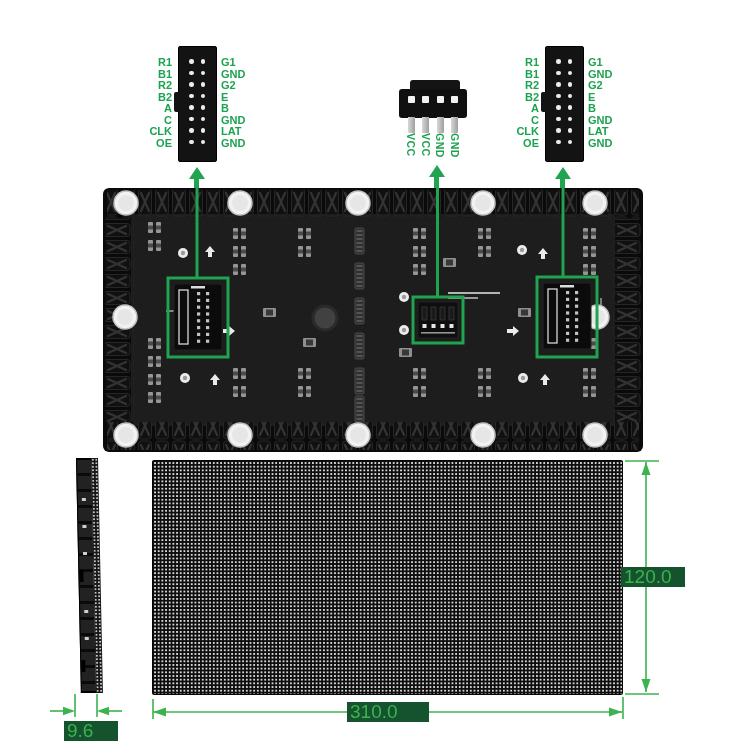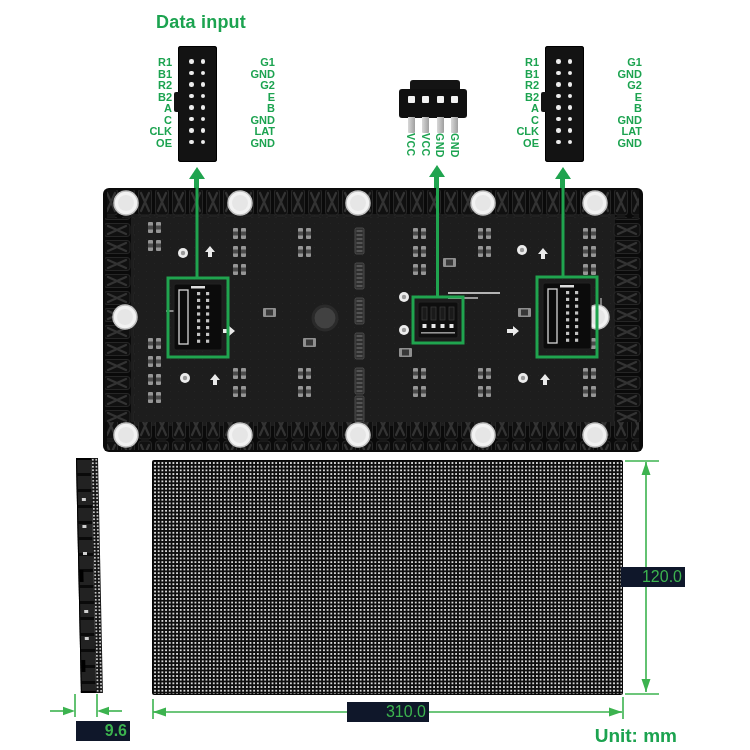--- a/index.html
+++ b/index.html
@@ -15,21 +15,21 @@
   .sec-title{font-size:18px;font-weight:700;color:var(--green);text-align:center;letter-spacing:.2px;}
   
   .idc{background:#131313;border-radius:3px;box-shadow:inset 0 0 0 1px #000;}
   .idc .notch{position:absolute;left:-4px;top:46px;width:5px;height:20px;background:#131313;border-radius:2px 0 0 2px;}
   .idc .dotcol{position:absolute;left:11px;top:13px;display:flex;flex-direction:column;gap:7px;}
   .idc .dotrow{display:flex;gap:7px;height:4.5px;}
   .idc .dot{width:4.5px;height:4.5px;border-radius:50%;background:#ededed;}
   
   .pincol{display:flex;flex-direction:column;justify-content:space-between;
           font-size:11px;font-weight:700;color:var(--green);line-height:11px;}
-  .pincol.right{align-items:flex-end;}
+  .pincol.right{align-items:flex-start;}
   .pincol.left{align-items:flex-end;}
   
   .pw-tab{background:#141414;border-radius:3px 3px 0 0;}
   .pw-body{background:#101010;border-radius:3px;display:flex;justify-content:space-between;
            padding:7px 9px 0 9px;box-sizing:border-box;}
   .pw-sq{width:7px;height:7px;background:#f2f2f2;border-radius:1px;}
   .pw-legs{display:flex;justify-content:space-between;padding:0 9px;box-sizing:border-box;}
   .pw-leg{width:7px;height:16px;background:linear-gradient(90deg,#d8d8d8,#9f9f9f);border-radius:0 0 1px 1px;}
   .pw-labels{display:flex;justify-content:space-between;padding:0 6px;box-sizing:border-box;}
   .pw-labels span{writing-mode:vertical-rl;font-size:10.5px;font-weight:700;color:var(--green);
@@ -46,30 +46,29 @@
   
   .sideview{transform:skewX(1.2deg);transform-origin:top left;}
   .sv-body{position:absolute;left:0;top:0;width:15px;height:235px;background:#1e1e1e;
     background-image:repeating-linear-gradient(180deg,#222 0 13px,#0a0a0a 13px 16px);
     border-left:1px solid #000;border-top:2px solid #000;border-bottom:2px solid #000;box-sizing:border-box;}
   .sv-led{position:absolute;left:15px;top:0;width:7px;height:235px;background-color:#161616;
     background-image:radial-gradient(#c4c4c4 .8px, rgba(0,0,0,0) 1.2px);background-size:3.5px 3.5px;}
   .sv-tick{position:absolute;background:#cfcfcf;width:4px;height:3px;left:4px;}
   .sv-notch{position:absolute;background:#000;width:4px;height:12px;left:0;}
   
-  .dimtxt{font-size:16px;font-weight:500;color:var(--dimgreen);background:#0f172a;text-align:right;
+  .dimtxt{font-size:19px;font-weight:500;color:var(--dimgreen);background:#14532d;text-align:left;
           padding:0 3px;line-height:20px;}
   .unit{font-size:19px;font-weight:700;color:var(--green);text-align:right;}
 </style>
 </head>
 <body>
 
 <div class="stage">
 
-  <div class="abs sec-title" style="left:128px;top:12px;width:146px;">Data input</div>
 
   <div class="abs idc" style="left:178px;top:46px;width:39px;height:116px;">
     <div class="notch"></div>
     <div class="dotcol">
       <div class="dotrow">
           <span class="dot"></span>
           <span class="dot"></span>
         </div>
       <div class="dotrow">
           <span class="dot"></span>
@@ -450,16 +449,15 @@
       <line x1="97" y1="694" x2="97" y2="717"></line>
       <line x1="50" y1="711" x2="64" y2="711"></line>
       <polygon points="75,711 63,706.8 63,715.2" stroke="none"></polygon>
       <line x1="108" y1="711" x2="122" y2="711"></line>
       <polygon points="97,711 109,706.8 109,715.2" stroke="none"></polygon>
     </g>
   </svg>
 
   <div class="abs dimtxt" style="left:347px;top:702px;width:76px;">310.0</div>
   <div class="abs dimtxt" style="left:621px;top:567px;width:58px;">120.0</div>
-  <div class="abs dimtxt" style="left:76px;top:721px;width:48px;font-weight:bold;">9.6</div>
-  <div class="abs unit" style="left:557px;top:725px;width:120px;">Unit: mm</div>
+  <div class="abs dimtxt" style="left:64px;top:721px;width:48px;">9.6</div>
 
 </div>
 
 </body></html>

